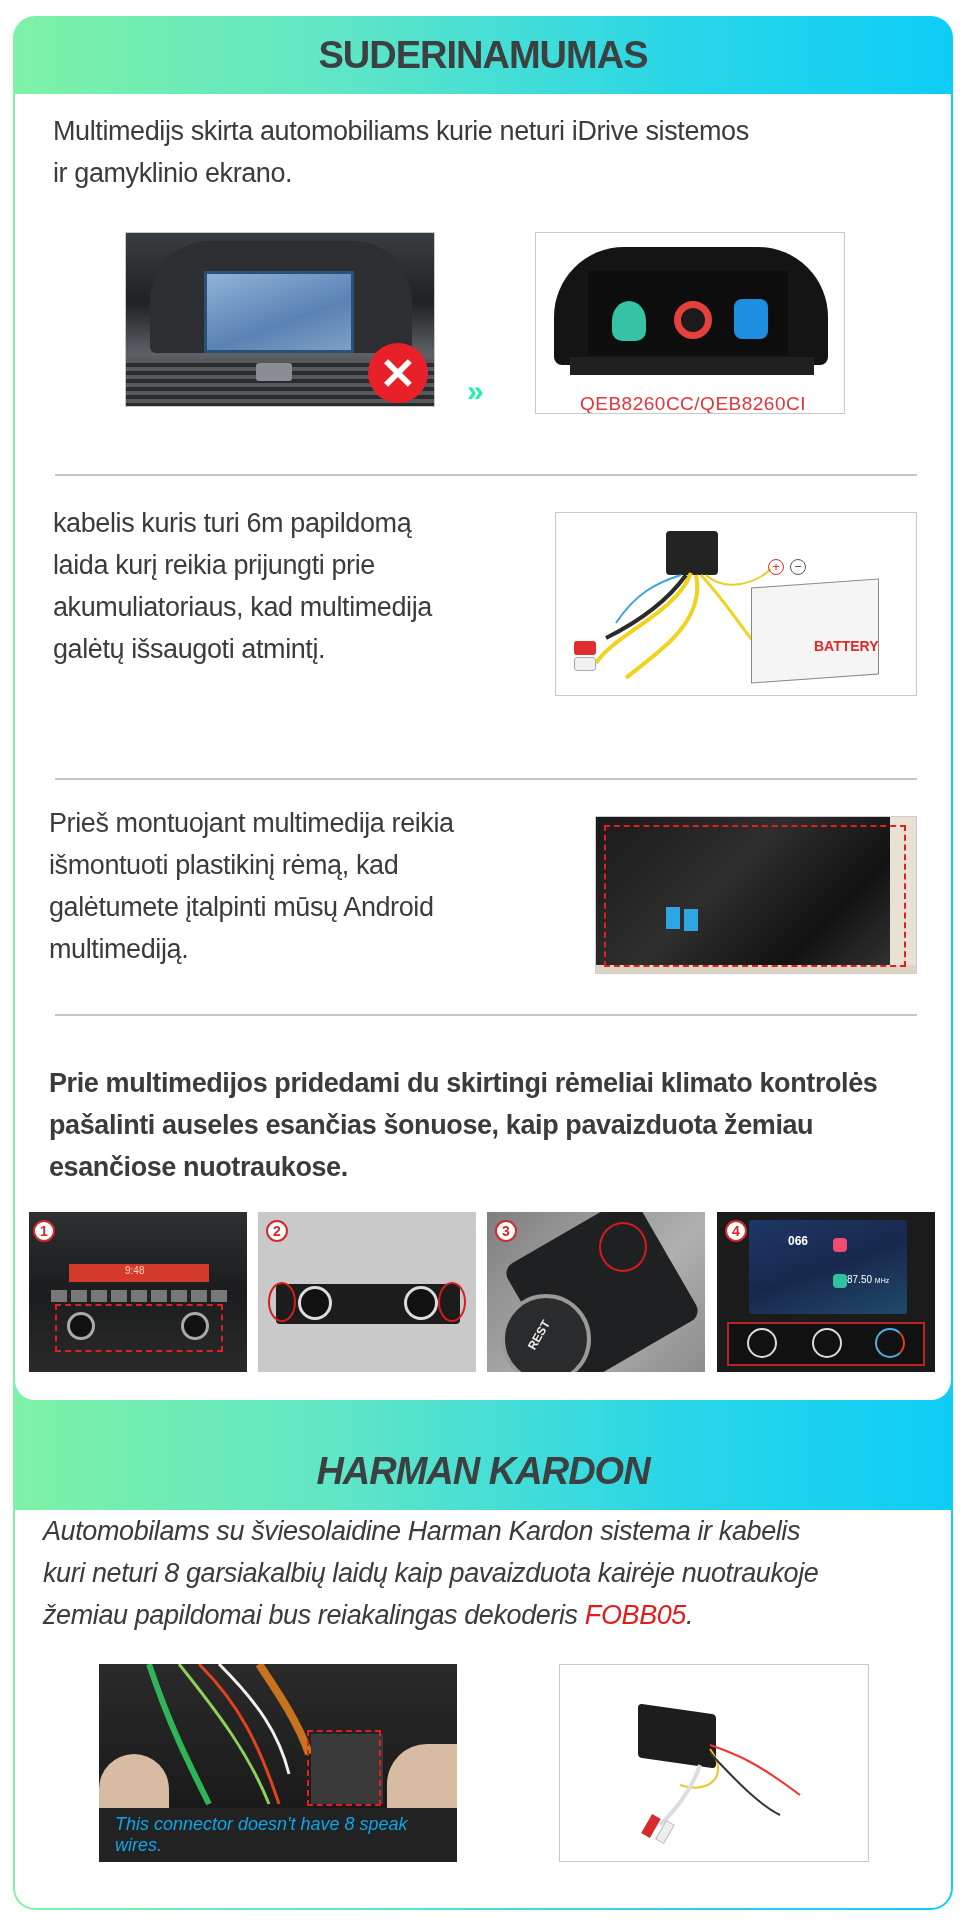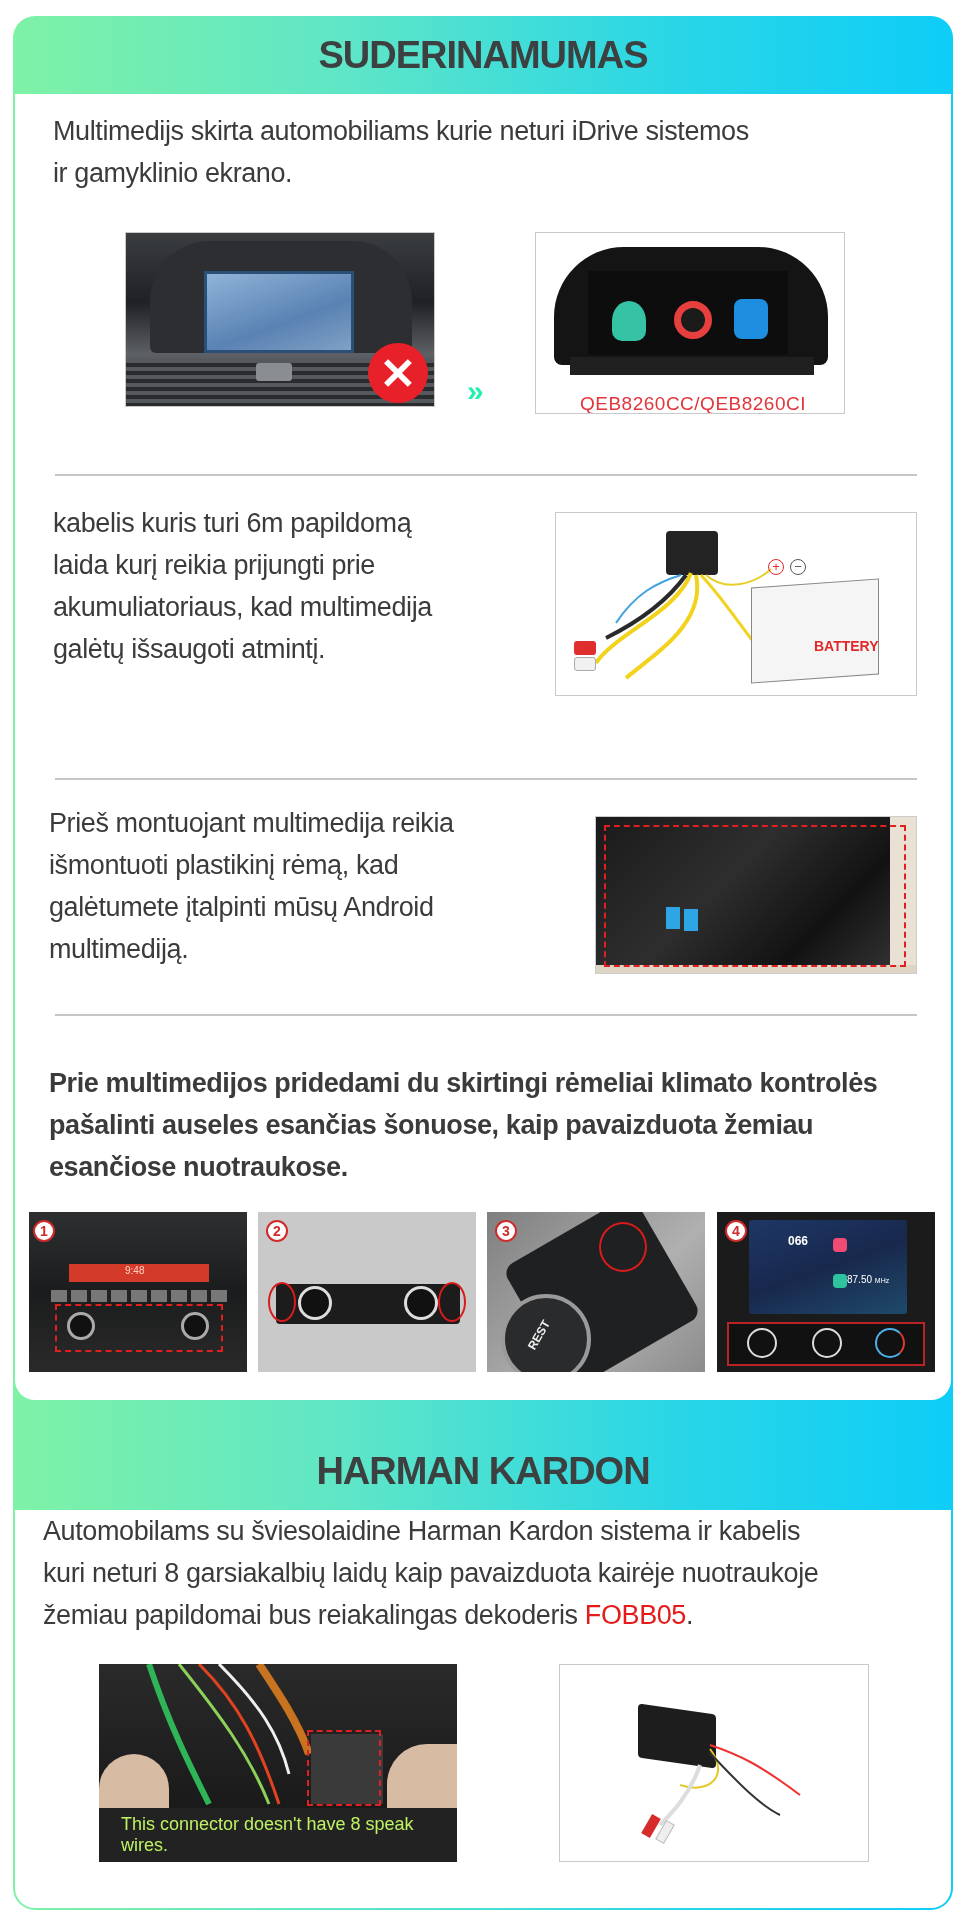--- a/index.html
+++ b/index.html
@@ -38,21 +38,21 @@
   .x-badge { position:absolute; width:60px; height:60px; border-radius:50%; background:#e8202a; color:#fff; font-size:44px; font-weight:700; display:flex; align-items:center; justify-content:center; }
 
   .arrow { position:absolute; color:#22efb0; font-size:30px; font-weight:900; letter-spacing:-12px; }
 
   .product-label { position:absolute; font-size:19px; color:#e2353c; letter-spacing:0.5px; }
 
   .num-badge { position:absolute; width:22px; height:22px; border-radius:50%; background:#fff; border:2px solid #d12a2a; color:#d12a2a; font-size:14px; display:flex; align-items:center; justify-content:center; font-weight:700; }
   .dash-rect { position:absolute; border:2px dashed #e21f1f; }
   .circle-red { position:absolute; border:2px solid #d81b1b; border-radius:50%; }
 
-  .caption-bar { position:absolute; left:0; right:0; bottom:0; height:54px; background:#222; color:#bef264; font-size:18px; line-height:21px; padding:6px 22px; }
+  .caption-bar { position:absolute; left:0; right:0; bottom:0; height:54px; background:#222; color:#0ea5e9; font-size:18px; line-height:21px; padding:6px 16px; }
 </style>
 </head>
 <body>
 
 <div class="card" style="top:16px; height:1729px;">
   <div class="card-header">
     <div class="card-title">SUDERINAMUMAS</div>
   </div>
   <div class="card-inner" style="height:1306px;">
 
@@ -168,21 +168,21 @@
       <div style="position:absolute; left:116px; top:62px; width:14px; height:14px; border-radius:4px; background:#2fc29e;"></div>
       <div style="position:absolute; left:10px; top:110px; width:198px; height:44px; border:2px solid #b82323; background:#111;"></div>
       <div style="position:absolute; left:30px; top:116px; width:30px; height:30px; border-radius:50%; border:2px solid #ddd;"></div>
       <div style="position:absolute; left:95px; top:116px; width:30px; height:30px; border-radius:50%; border:2px solid #ddd;"></div>
       <div style="position:absolute; left:158px; top:116px; width:30px; height:30px; border-radius:50%; border:2px solid #4fb0e8; border-right-color:#e03a2a;"></div>
       <div class="num-badge" style="left:8px; top:8px;">4</div>
     </div>
   </div>
 </div>
 
-<div class="card" style="top:1432px; height:478px;">
+<div class="card" style="top:1432px; height:478px;font-style:italic;">
   <div class="card-header">
     <div class="card-title">HARMAN KARDON</div>
   </div>
   <div class="card-inner" style="height:398px;">
     <div class="body-text" style="left:28px; top:0px;">
       <div>Automobilams su šviesolaidine Harman Kardon sistema ir kabelis</div>
       <div>kuri neturi 8 garsiakalbių laidų kaip pavaizduota kairėje nuotraukoje</div>
       <div>
         <span>žemiau papildomai bus reiakalingas dekoderis </span><span class="red">FOBB05</span><span>.</span>
       </div>

